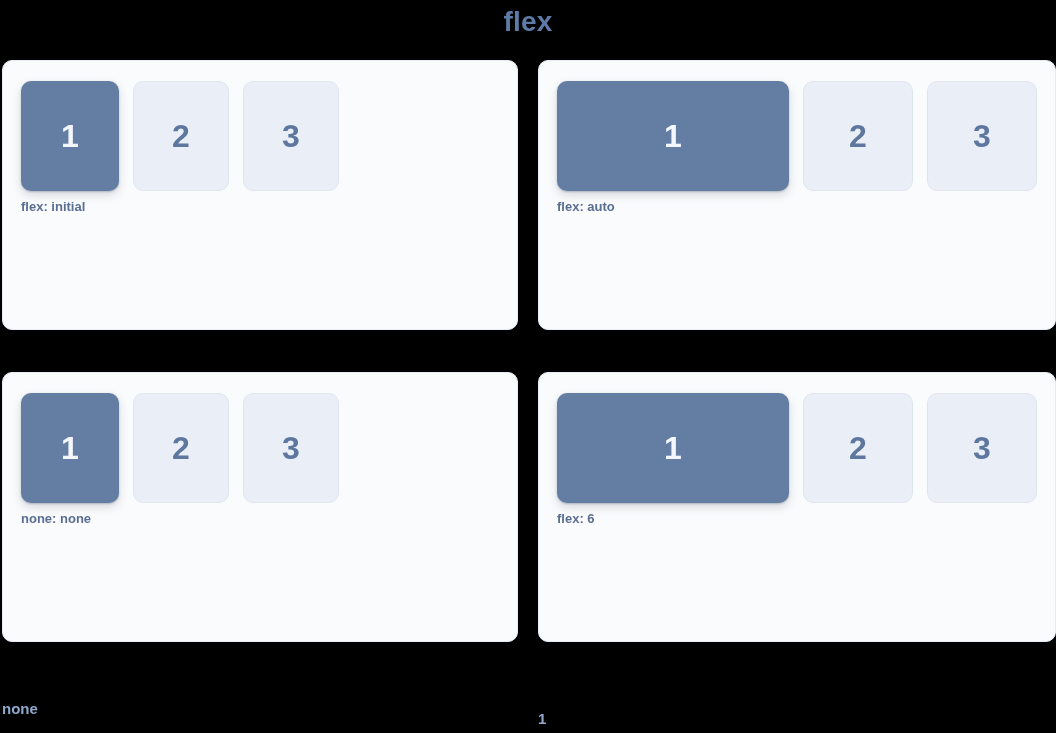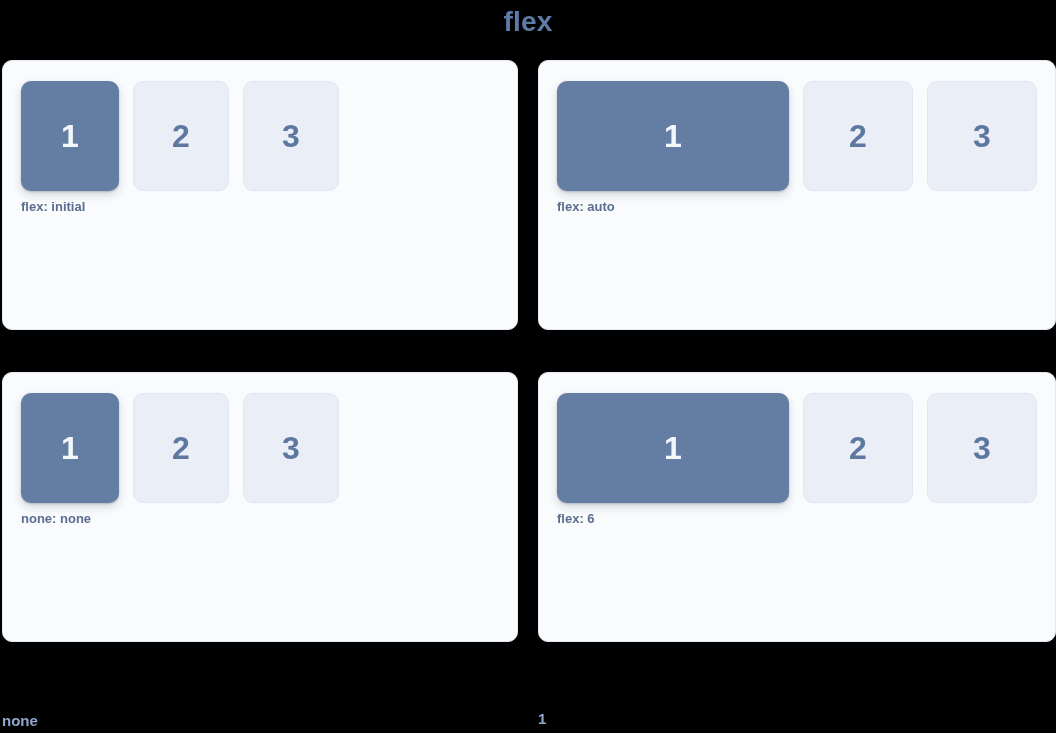--- a/index.html
+++ b/index.html
@@ -107,21 +107,21 @@
   #cell-initial { left: 2px;   top: 60px;  width: 516px; height: 310px; }
   #cell-initial .panel { width: 516px; height: 270px; }
   #cell-initial .caption { left: 0px; top: 338px; }
 
   #cell-auto { left: 538px; top: 60px;  width: 518px; height: 310px; }
   #cell-auto .panel { width: 518px; height: 270px; }
   #cell-auto .caption { left: 0px; top: 338px; }
 
   #cell-none { left: 2px;   top: 372px; width: 516px; height: 310px; }
   #cell-none .panel { width: 516px; height: 270px; }
-  #cell-none .caption { left: 0px; top: 340px; }
+  #cell-none .caption { left: 0px; top: 328px; }
 
   #cell-one { left: 538px; top: 372px; width: 518px; height: 310px; }
   #cell-one .panel { width: 518px; height: 270px; }
   #cell-one .caption { left: 0px; top: 338px; }
 </style>
 </head>
 <body>
 
 <div class="page">
 

